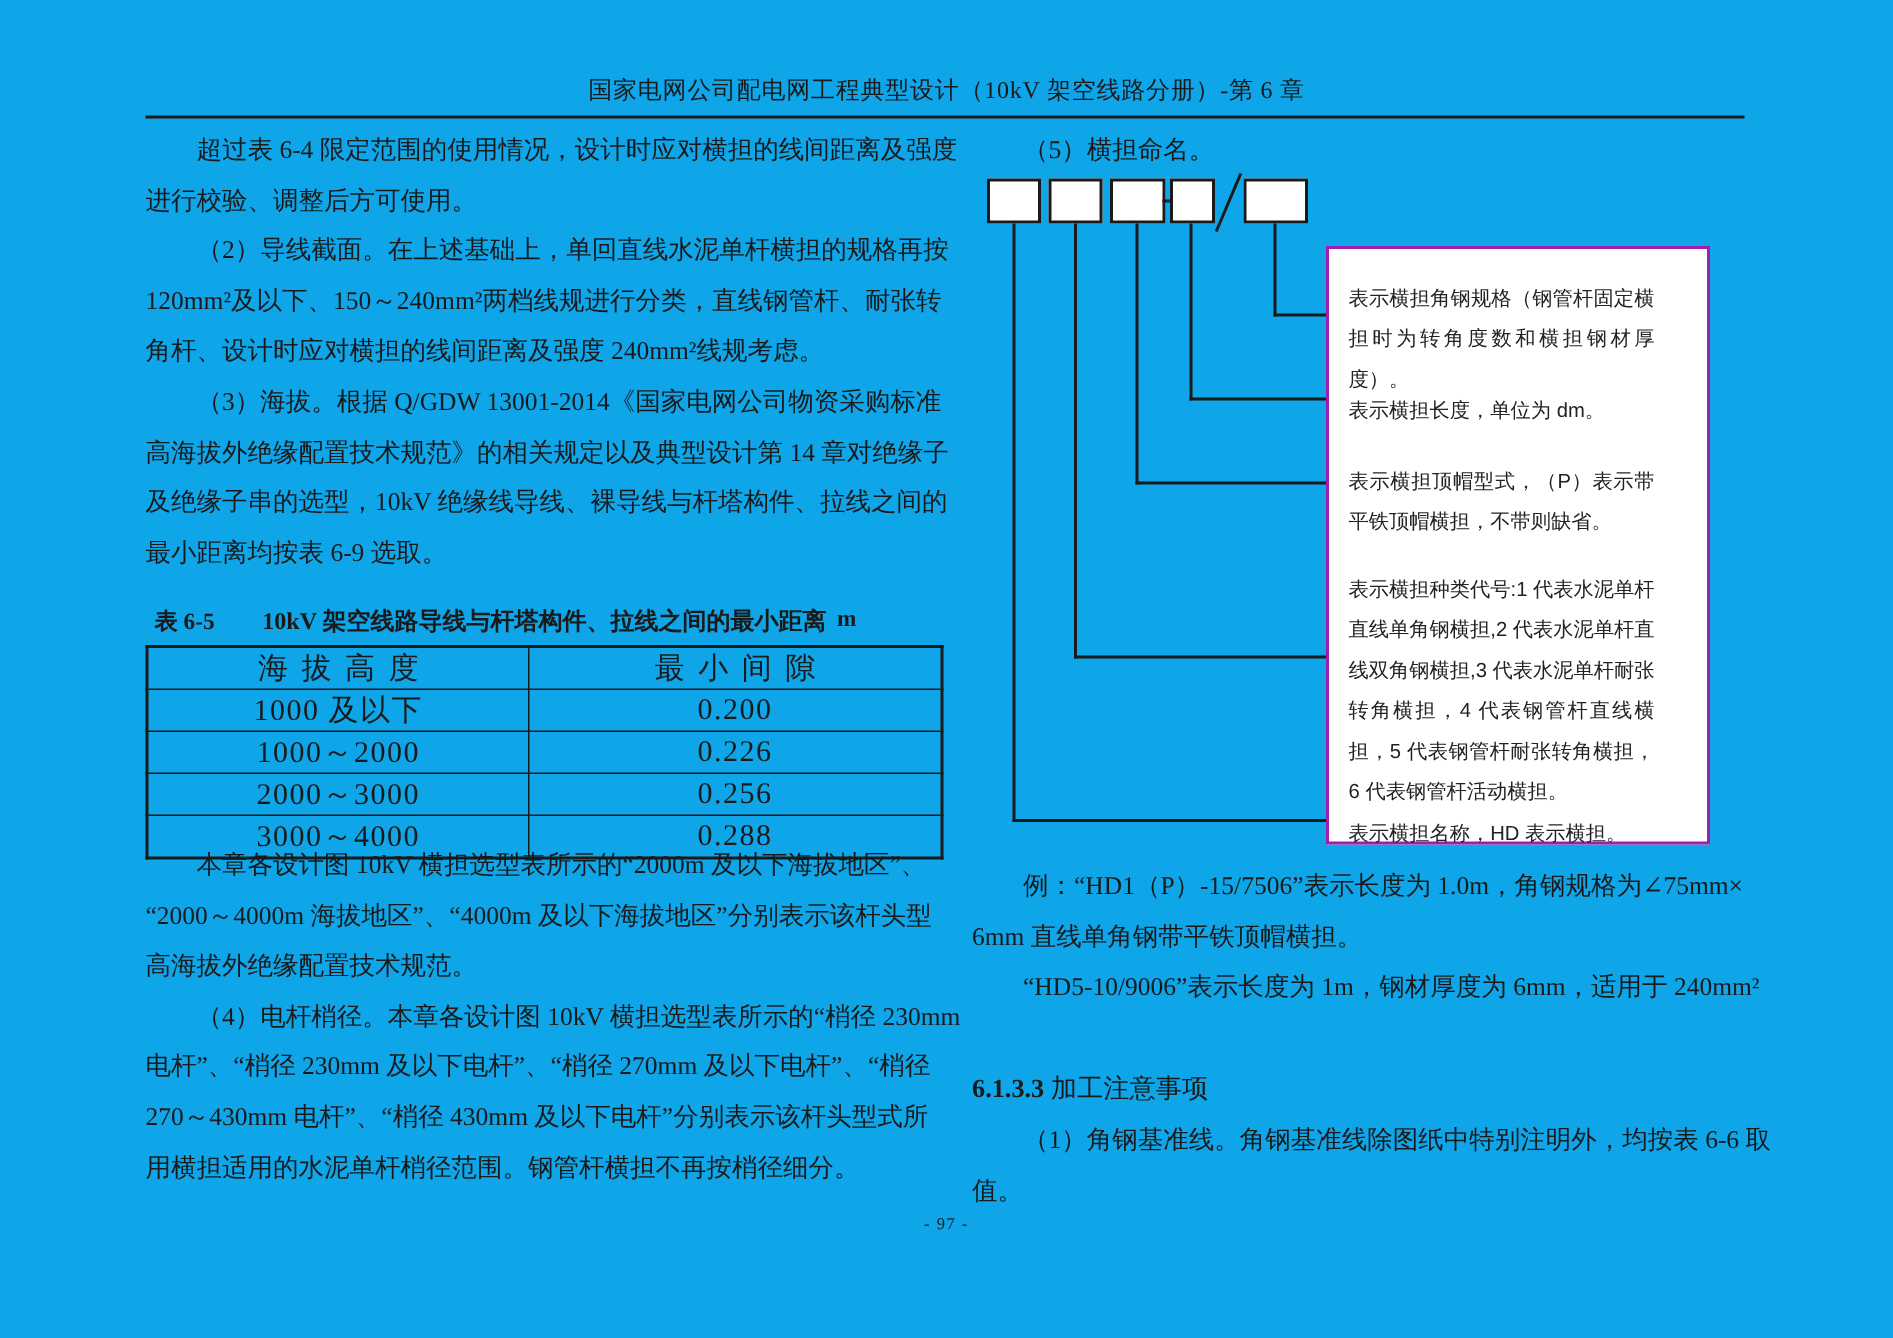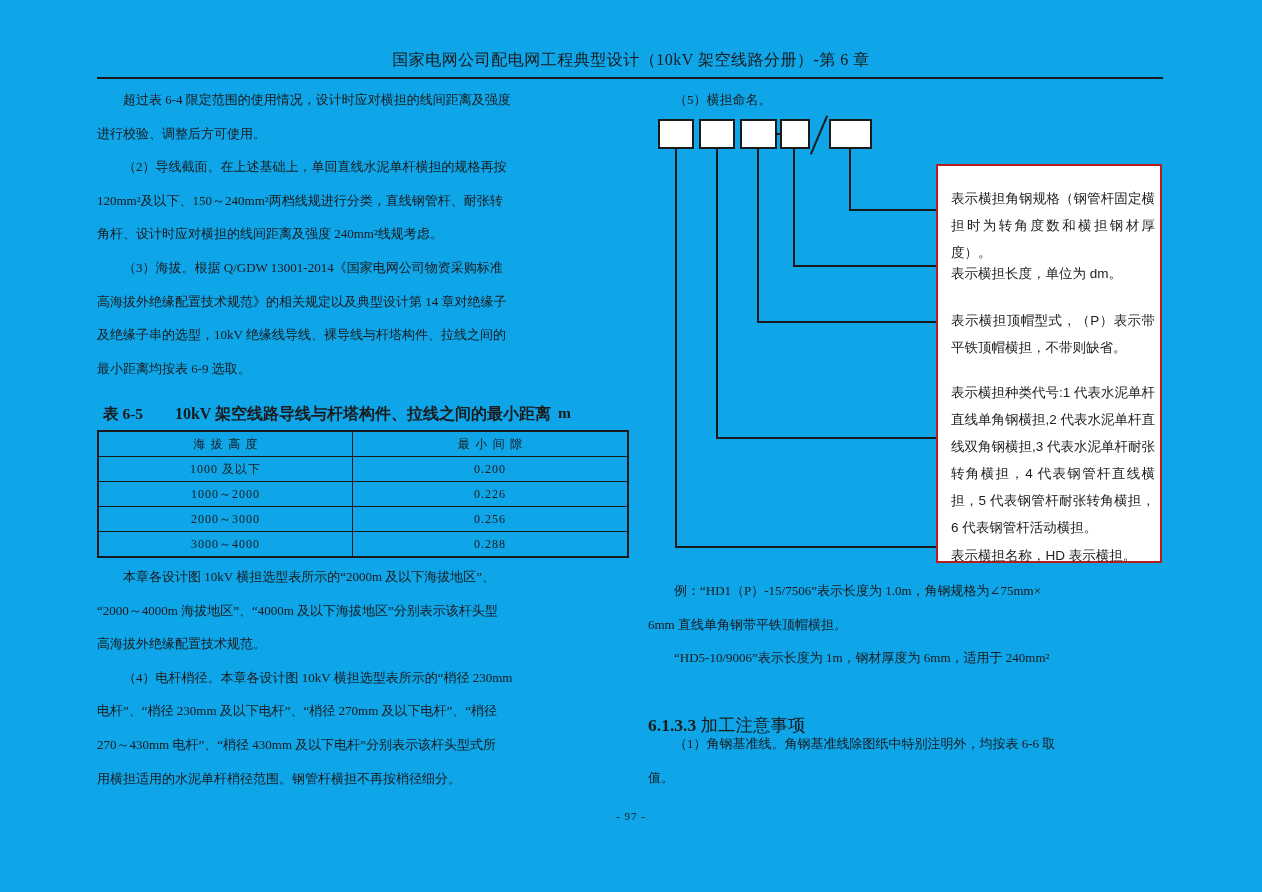--- a/index.html
+++ b/index.html
@@ -1,50 +1,50 @@
 <!DOCTYPE html>
 <html><head>
 <meta charset="utf-8">
 <style>
   html,body{margin:0;padding:0;background:#ffffff;}
   .page{
     position:relative;width:1262px;height:892px;background:#0ea5e9;overflow:hidden;
     font-family:"Liberation Serif","DejaVu Serif",serif;color:#1a1a1a;
   }
   .seg{position:absolute;}
-  .line{height:33.6px;line-height:33.6px;white-space:nowrap;font-size:13px;}
+  .line{height:33.6px;line-height:33.6px;white-space:nowrap;font-size:17px;}
   .header-title{
     position:absolute;top:50px;left:0;width:1262px;text-align:center;
     font-size:16px;letter-spacing:0.5px;
   }
   .header-rule{position:absolute;top:77px;left:97px;width:1066px;height:2px;background:#1a1a1a;}
   
   .tbl-caption{position:absolute;top:404px;left:97px;width:532px;height:22px;font-weight:bold;}
   .tbl-label{position:absolute;left:6px;top:0;font-size:15.5px;}
   .tbl-title{position:absolute;left:0;top:0;width:100%;text-align:center;font-size:16px;}
   .tbl-unit{position:absolute;right:58px;top:0;font-size:15.5px;}
   
   table.minclr{
     position:absolute;top:430px;left:97px;width:532px;height:126px;
-    border-collapse:collapse;table-layout:fixed;font-size:12px;
+    border-collapse:collapse;table-layout:fixed;font-size:20px;
   }
   table.minclr th,table.minclr td{
     border:1px solid #1a1a1a;text-align:center;vertical-align:middle;
     height:24px;padding:0;font-weight:normal;
   }
   table.minclr{border:2px solid #1a1a1a;}
   table.minclr th{letter-spacing:0.45em;text-indent:0.45em;}
   table.minclr td{letter-spacing:1px;}
   
   .dline{position:absolute;background:#1a1a1a;}
   .dbox{position:absolute;height:30px;border:2px solid #1a1a1a;background:#fff;box-sizing:border-box;}
   .slash{position:absolute;width:2px;height:42px;background:#1a1a1a;transform:rotate(23deg);}
   .anno-box{
-    position:absolute;left:936px;top:164px;width:226px;height:399px;
-    border:2px solid #b91c1c;box-sizing:border-box;background:#fff;
+    position:absolute;left:884px;top:164px;width:256px;height:399px;
+    border:2px solid #a21caf;box-sizing:border-box;background:#fff;
   }
   .anno{
     position:absolute;left:13px;width:204px;
     font-family:"Liberation Sans","DejaVu Sans",sans-serif;
     font-size:13.5px;line-height:27px;color:#222;text-align:justify;
   }
   .heading-line{height:33.6px;line-height:33.6px;white-space:nowrap;font-size:17.5px;}
   .heading-line .num{font-weight:bold;}
   .page-number{position:absolute;top:810px;left:0;width:1262px;text-align:center;font-size:11px;letter-spacing:1px;}
 </style>
@@ -148,20 +148,20 @@
   <div class="seg" style="top:574px;left:648px;width:520px;">
       <div class="line">　　例：“HD1（P）-15/7506”表示长度为 1.0m，角钢规格为∠75mm×</div>
       <div class="line">6mm 直线单角钢带平铁顶帽横担。</div>
       <div class="line">　　“HD5-10/9006”表示长度为 1m，钢材厚度为 6mm，适用于 240mm²</div>
     </div>
 
   <div class="seg heading-line" style="top:709px;left:648px;width:520px;">
     <span class="num">6.1.3.3</span><span> 加工注意事项</span>
   </div>
 
-  <div class="seg" style="top:727px;left:648px;width:520px;">
+  <div class="seg" style="top:743px;left:648px;width:520px;">
       <div class="line">　　（1）角钢基准线。角钢基准线除图纸中特别注明外，均按表 6-6 取</div>
       <div class="line">值。</div>
     </div>
 
   <div class="page-number">- 97 -</div>
 
 </div>
 
 </body></html>

